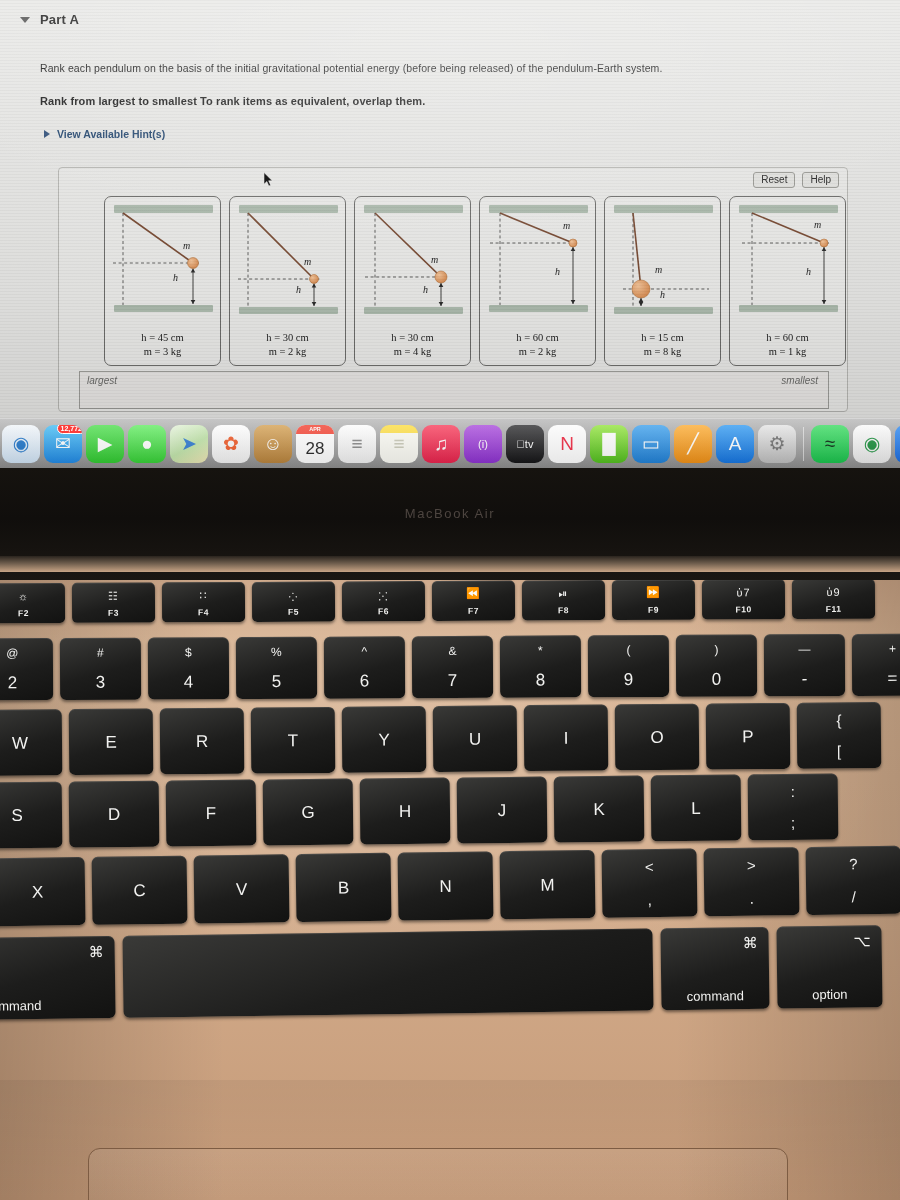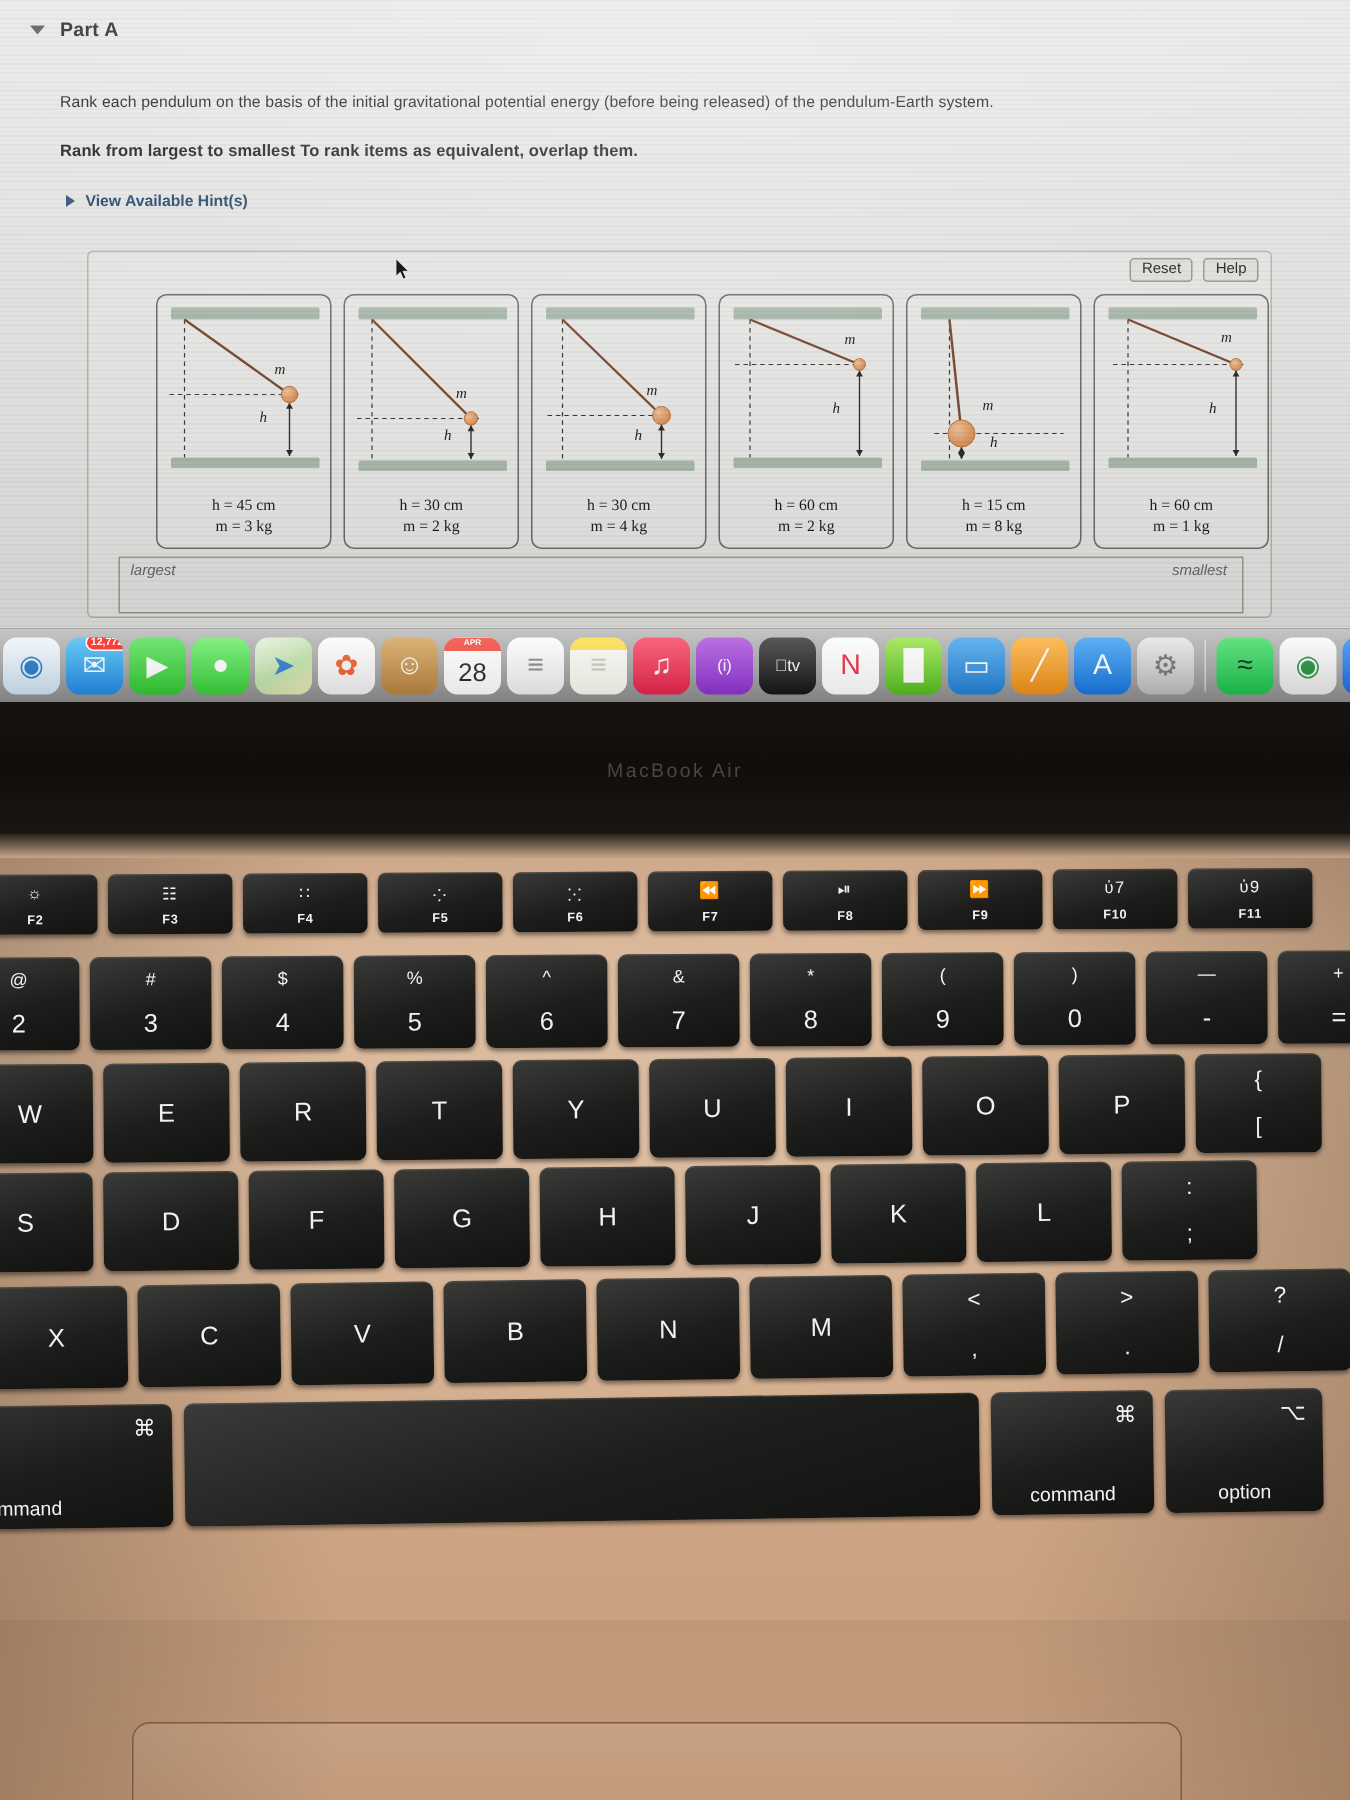--- a/index.html
+++ b/index.html
@@ -83,21 +83,21 @@
   .dicon { width:38px; height:38px; border-radius:9px; position:relative; flex:0 0 auto;
            display:flex; align-items:center; justify-content:center;
            font-size:19px; color:#fff; overflow:hidden; }
   .badge { position:absolute; top:-2px; right:-4px; background:#fc3d39; color:#fff;
            font-size:7px; border-radius:8px; padding:1px 3px; font-weight:bold;
            border:1px solid #fff; z-index:2; white-space:nowrap;}
   .dsep { width:1px; height:34px; background:rgba(255,255,255,.55); margin:0 3px; flex:0 0 auto;}
 
   
   #bezel {
-    position:absolute; left:0; top:468px; width:900px; height:96px;
+    position:absolute; left:0; top:468px; width:900px; height:112px;
     background:linear-gradient(180deg,#16130f 0%,#100e0c 45%,#1b1713 100%);
     z-index:6;
   }
   #mba {
     position:absolute; left:0; top:38px; width:100%; text-align:center;
     font-size:13px; color:#4d4540; letter-spacing:1.6px;
   }
   #hinge {
     position:absolute; left:0; top:556px; width:900px; height:16px;
     background:linear-gradient(180deg,#2a241e,#6d5c4c 45%,#c9a586);

